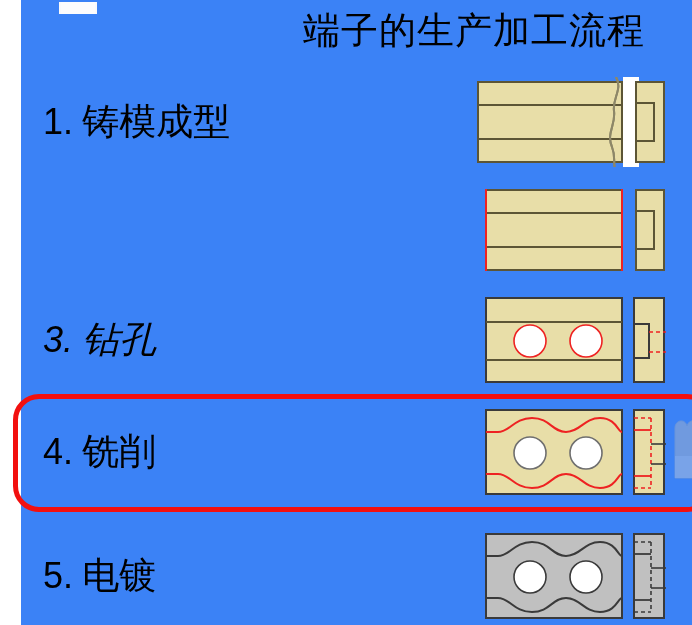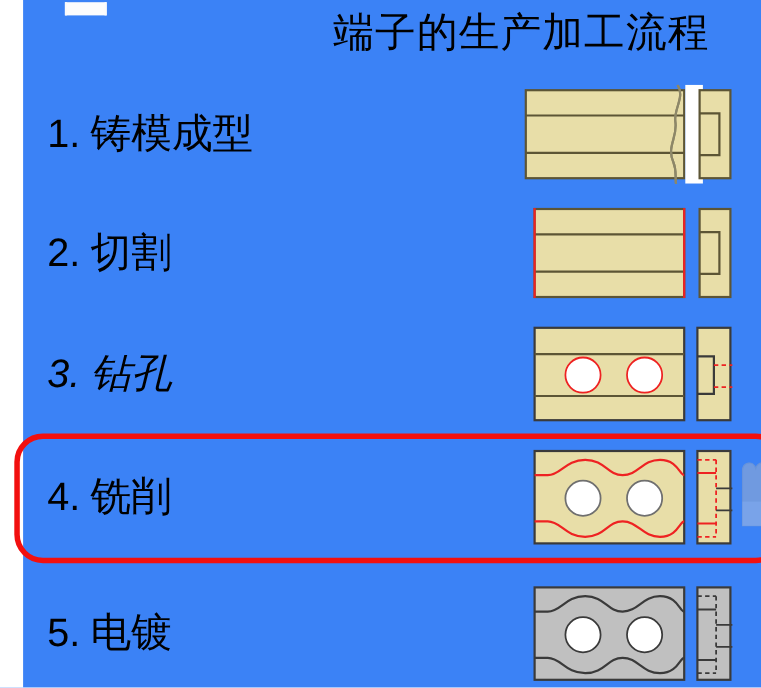--- a/index.html
+++ b/index.html
@@ -131,24 +131,20 @@
         <rect x="147" y="0" width="16" height="90" fill="#ffffff"></rect>
         <path d="M 140 0 C 147 12, 136 22, 138 34 C 140 48, 130 56, 136 70 C 140 80, 137 86, 139 92" fill="none" stroke="#8d8768" stroke-width="2"></path>
 
         <rect x="160" y="5" width="28" height="80" fill="#e8dea8" stroke="#5c5535" stroke-width="2"></rect>
         <path d="M 160 26 L 178 26 L 178 64 L 160 64" fill="none" stroke="#5c5535" stroke-width="2"></path>
       </svg>
     </div>
   </div>
 
   <div class="step-row" style="top:178px;">
-    <div class="step-label">
-      <span class="num">2.</span>
-      <span>切割</span>
-    </div>
     <div class="diagram">
       <svg width="190" height="90" viewBox="0 0 190 90">
         <rect x="10" y="5" width="136" height="80" fill="#e8dea8" stroke="#5c5535" stroke-width="2"></rect>
         <line x1="10" y1="28" x2="146" y2="28" stroke="#5c5535" stroke-width="2"></line>
         <line x1="10" y1="62" x2="146" y2="62" stroke="#5c5535" stroke-width="2"></line>
 
         <line x1="10" y1="4" x2="10" y2="86" stroke="#ee2222" stroke-width="2"></line>
         <line x1="146" y1="4" x2="146" y2="86" stroke="#ee2222" stroke-width="2"></line>
 
         <rect x="160" y="5" width="28" height="80" fill="#e8dea8" stroke="#5c5535" stroke-width="2"></rect>

